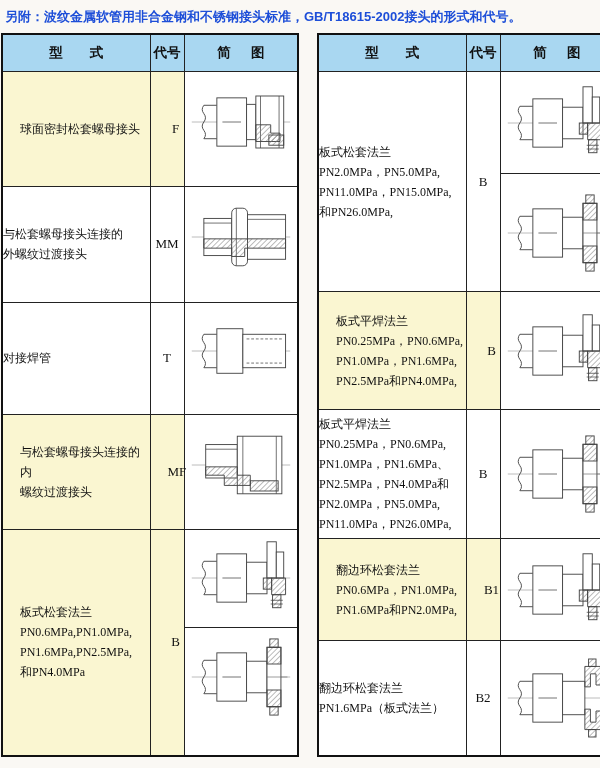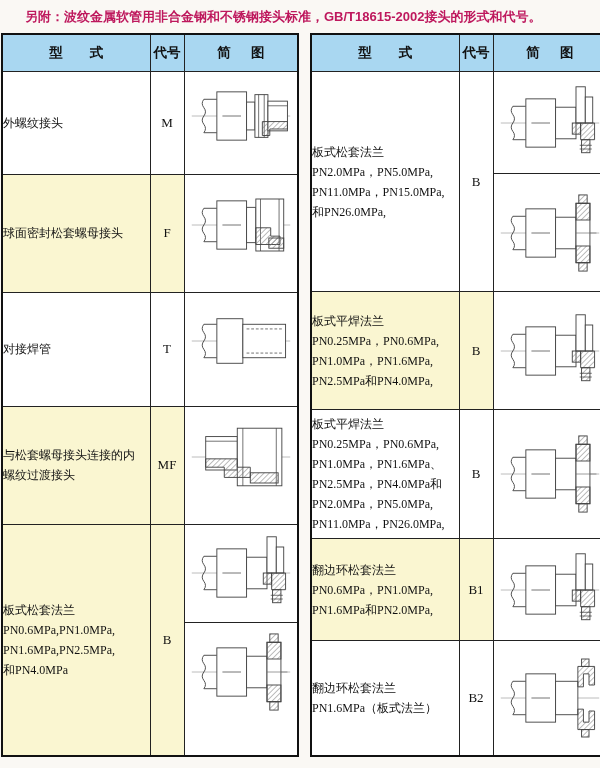--- a/index.html
+++ b/index.html
@@ -5,26 +5,25 @@
   html,body{margin:0;padding:0;}
   body{
     width:600px;height:768px;
     background:#faf8f4;
     font-family:"Liberation Serif","DejaVu Serif",serif;
     color:#111;
     overflow:hidden;
   }
   .title{
     font-family:"Liberation Sans","DejaVu Sans",sans-serif;
-    font-size:13px;font-weight:bold;color:#be185d;
+    font-size:13px;font-weight:bold;color:#1d4ed8;
     padding:8px 4px 7px 5px;
     white-space:pre;
-    margin-left:20px;
-  }
-  .tables{display:flex;gap:11px;padding:0 1px;}
+  }
+  .tables{display:flex;gap:18px;padding:0 1px;}
   table.t{
     border-collapse:collapse;table-layout:fixed;
     width:298px;border:2px solid #111;background:#fff;
   }
   table.t th,table.t td{border:1px solid #222;padding:0;}
   col.c-type{width:148px;}
   col.c-code{width:34px;}
   col.c-diag{width:114px;}
   tr.head th{
     background:#a9d7f1;
@@ -35,21 +34,21 @@
   td.type{
     font-size:12px;line-height:20px;
     padding:4px 4px 4px 7px;
     vertical-align:middle;
     white-space:pre-line;
   }
   td.code{
     text-align:center;vertical-align:middle;
     font-size:13px;
   }
-  tr.hl td.type,tr.hl td.code{background:#faf6d1;}
+  tr.hl td.type,tr.hl td.code{background:#faf6d1;padding-left:17px;}
   td.diag{background:#fff;vertical-align:top;}
   .dwrap{
     display:flex;align-items:center;justify-content:center;
     width:100%;box-sizing:border-box;
   }
   .dwrap.split{border-bottom:1px solid #222;}
   .dsvg{width:104px;height:82px;max-height:95%;}
   .dwrap.tall .dsvg{height:92px;}
 </style>
 </head>
@@ -75,57 +74,55 @@
           <col class="c-diag">
         </colgroup>
       <thead>
         <tr class="head">
           <th>型        式</th>
           <th>代号</th>
           <th>简      图</th>
         </tr>
       </thead>
       <tbody>
-        <tr class="row" style="height:87px">
-          <td class="type">外螺纹接头</td>
-          <td class="code">M</td>
-          <td class="diag">
-            <div class="dwrap" style="height:87px">
-                <svg class="dsvg" viewBox="0 0 112 88" xmlns="http://www.w3.org/2000/svg">
-                  <line x1="3" y1="44" x2="109" y2="44" stroke="#999" stroke-width="0.7"></line>
-                  <path d="M30,26 H16 q-3.5,4.5 0,9 q3.5,4.5 0,9 q-3.5,4.5 0,9 q3.5,4.5 0,9 H30" fill="none" stroke="#444" stroke-width="1"></path>
-                  <rect x="30" y="18" width="32" height="52" fill="#fff" stroke="#444"></rect>
-                  <line x1="36" y1="44" x2="56" y2="44" stroke="#444" stroke-width="0.8"></line>
-                  <rect x="62" y="29" width="9" height="30" fill="#fff" stroke="#444"></rect>
-                  <rect x="71" y="21" width="14" height="46" fill="#fff" stroke="#444"></rect>
-                  <line x1="75" y1="21" x2="75" y2="67" stroke="#444" stroke-width="0.8"></line>
-                  <line x1="81" y1="21" x2="81" y2="67" stroke="#444" stroke-width="0.8"></line>
-                  <rect x="85" y="28" width="21" height="32" fill="#fff" stroke="#444"></rect>
-                  <line x1="85" y1="33" x2="106" y2="33" stroke="#444" stroke-width="0.8"></line>
-                  <path d="M79,50 h27 v8 h-19 v7 h-8 z" fill="url(#hz)" stroke="#444"></path>
-                </svg>
-              </div>
-          </td>
-        </tr>
         <tr class="row hl" style="height:100px">
           <td class="type">球面密封松套螺母接头</td>
           <td class="code">F</td>
           <td class="diag">
             <div class="dwrap tall" style="height:100px">
                 <svg class="dsvg" viewBox="0 0 112 88" xmlns="http://www.w3.org/2000/svg">
                   <line x1="3" y1="44" x2="109" y2="44" stroke="#999" stroke-width="0.7"></line>
                   <path d="M30,26 H16 q-3.5,4.5 0,9 q3.5,4.5 0,9 q-3.5,4.5 0,9 q3.5,4.5 0,9 H30" fill="none" stroke="#444" stroke-width="1"></path>
                   <rect x="30" y="18" width="32" height="52" fill="#fff" stroke="#444"></rect>
                   <line x1="36" y1="44" x2="56" y2="44" stroke="#444" stroke-width="0.8"></line>
                   <rect x="62" y="25" width="10" height="38" fill="#fff" stroke="#444"></rect>
                   <rect x="72" y="16" width="30" height="56" fill="#fff" stroke="#444"></rect>
                   <line x1="77" y1="16" x2="77" y2="72" stroke="#444" stroke-width="0.8"></line>
                   <line x1="97" y1="16" x2="97" y2="72" stroke="#444" stroke-width="0.8"></line>
                   <path d="M72,47 h16 v9 h10 v9 h-26 z" fill="url(#hz)" stroke="#444"></path>
                   <rect x="86" y="58" width="16" height="11" fill="url(#hz)" stroke="#444"></rect>
+                </svg>
+              </div>
+          </td>
+        </tr>
+        <tr class="row" style="height:100px">
+          <td class="type">与松套螺母接头连接的
+外螺纹过渡接头</td>
+          <td class="code">MM</td>
+          <td class="diag">
+            <div class="dwrap tall" style="height:100px">
+                <svg class="dsvg" viewBox="0 0 112 88" xmlns="http://www.w3.org/2000/svg">
+                  <line x1="3" y1="44" x2="109" y2="44" stroke="#999" stroke-width="0.7"></line>
+                  <rect x="16" y="24" width="30" height="40" fill="#fff" stroke="#444"></rect>
+                  <line x1="16" y1="29" x2="46" y2="29" stroke="#444" stroke-width="0.8"></line>
+                  <rect x="46" y="13" width="17" height="62" rx="5" fill="#fff" stroke="#444"></rect>
+                  <line x1="51" y1="13" x2="51" y2="75" stroke="#444" stroke-width="0.8"></line>
+                  <rect x="63" y="20" width="41" height="48" fill="#fff" stroke="#444"></rect>
+                  <line x1="63" y1="25" x2="104" y2="25" stroke="#444" stroke-width="0.8"></line>
+                  <path d="M16,46 H104 v10 H60 v9 H46 v-9 H16 z" fill="url(#hz)" stroke="#444"></path>
                 </svg>
               </div>
           </td>
         </tr>
         <tr class="row" style="height:97px">
           <td class="type">对接焊管</td>
           <td class="code">T</td>
           <td class="diag">
             <div class="dwrap" style="height:97px">
                 <svg class="dsvg" viewBox="0 0 112 88" xmlns="http://www.w3.org/2000/svg">

